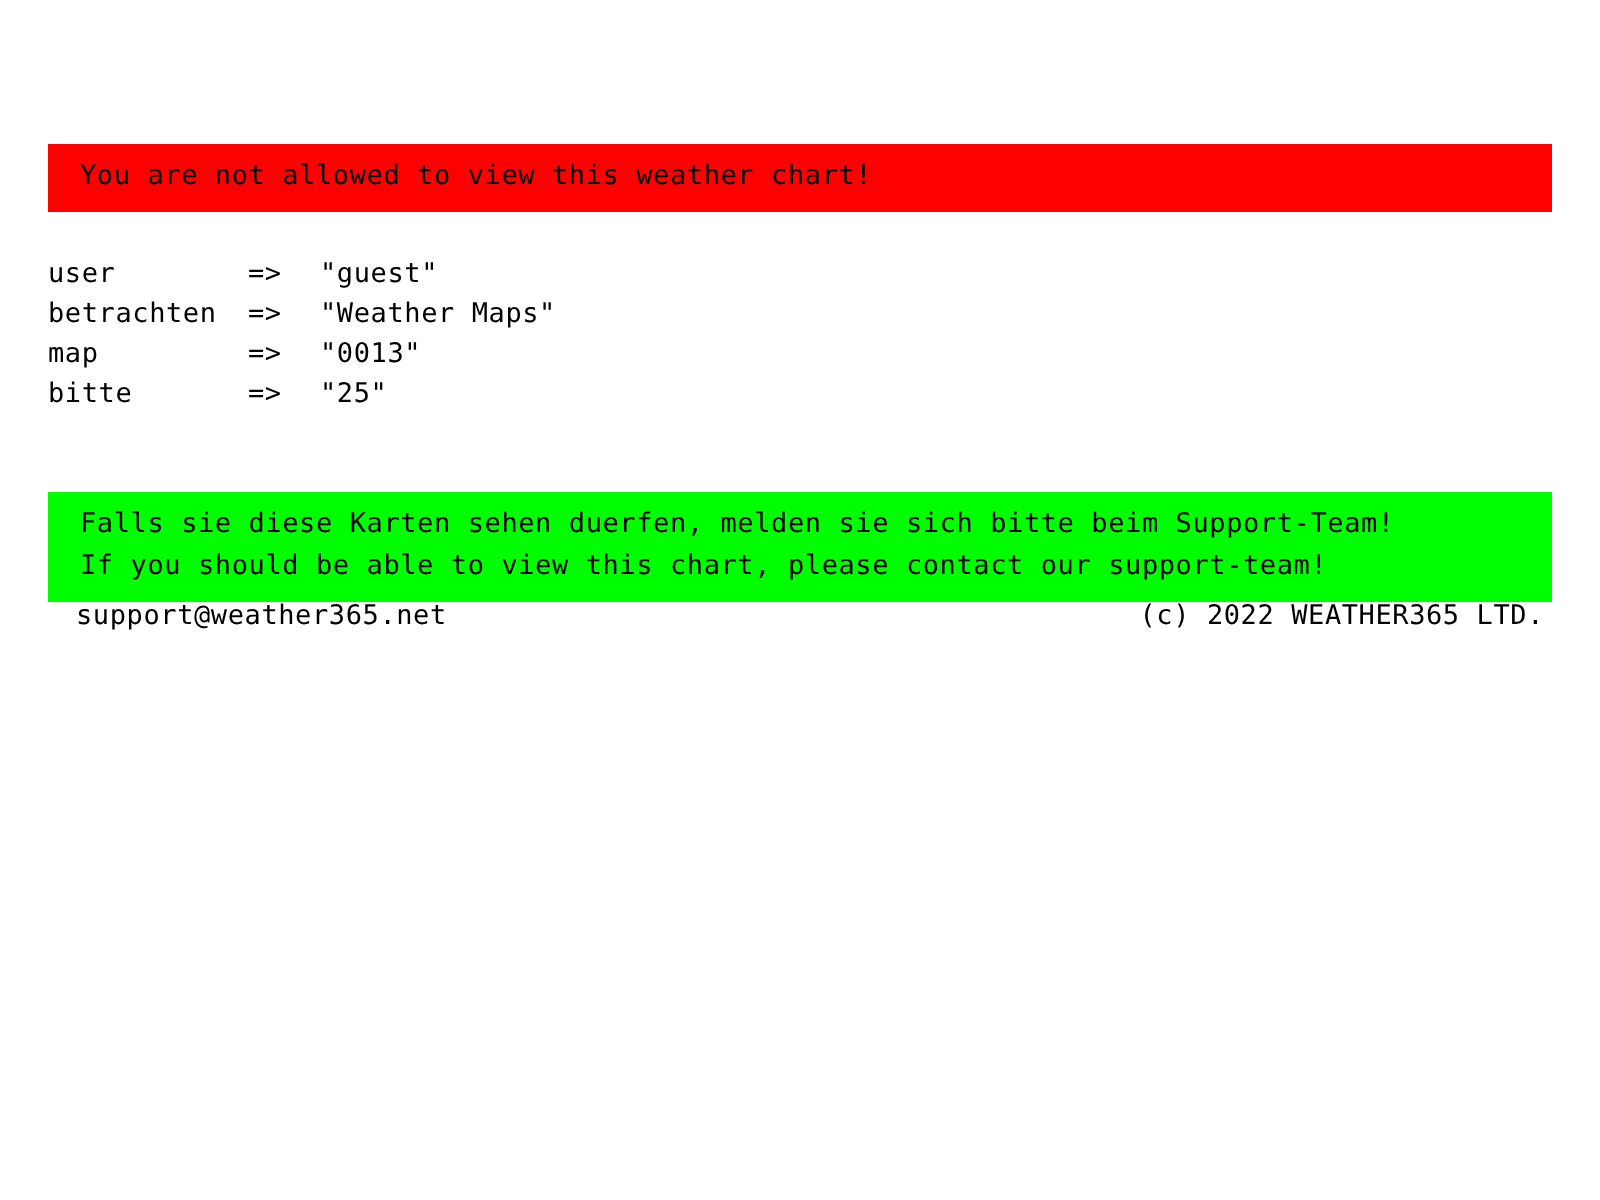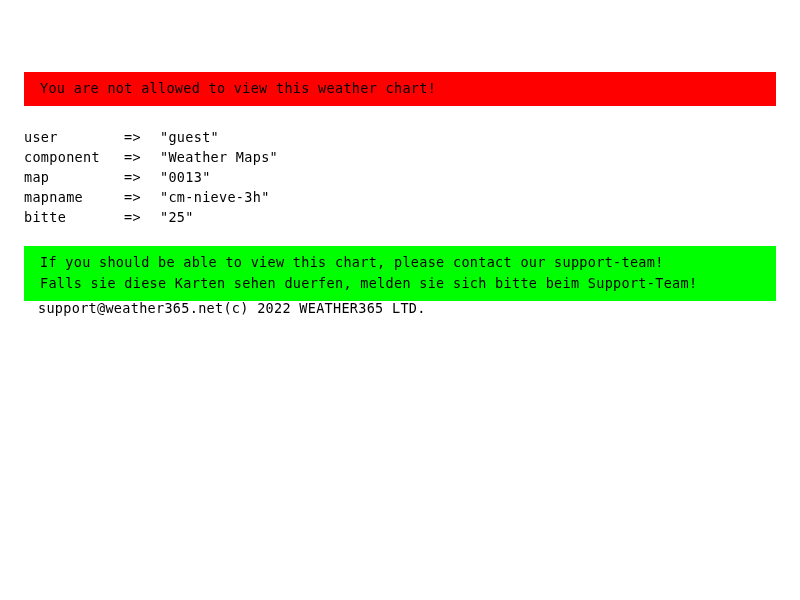--- a/index.html
+++ b/index.html
@@ -59,20 +59,21 @@
   }
   .params td.arrow {
     width: 36px;
   }
   .footer {
     position: absolute;
     top: 250px;
     left: 38px;
     width: 734px;
     display: flex;
+    justify-content: space-between;
     align-items: baseline;
     line-height: 20px;
     letter-spacing: 0.3px;
     white-space: pre;
   }
   .footer a {
     color: #000000;
     text-decoration: none;
   }
 </style>
@@ -86,45 +87,40 @@
   </div>
 
   <table class="params">
     <tbody>
       <tr>
         <td class="key">user</td>
         <td class="arrow">=&gt;</td>
         <td class="value">"guest"</td>
       </tr>
       <tr>
-        <td class="key">component</td>
+        <td class="key">betrachten</td>
         <td class="arrow">=&gt;</td>
         <td class="value">"Weather Maps"</td>
       </tr>
       <tr>
         <td class="key">map</td>
         <td class="arrow">=&gt;</td>
         <td class="value">"0013"</td>
-      </tr>
-      <tr>
-        <td class="key">mapname</td>
-        <td class="arrow">=&gt;</td>
-        <td class="value">"cm-nieve-3h"</td>
       </tr>
       <tr>
         <td class="key">bitte</td>
         <td class="arrow">=&gt;</td>
         <td class="value">"25"</td>
       </tr>
     </tbody>
   </table>
 
   <div class="banner banner-ok">
+    <div class="banner-line">Falls sie diese Karten sehen duerfen, melden sie sich bitte beim Support-Team!</div>
     <div class="banner-line">If you should be able to view this chart, please contact our support-team!</div>
-    <div class="banner-line">Falls sie diese Karten sehen duerfen, melden sie sich bitte beim Support-Team!</div>
   </div>
 
   <div class="footer">
     <a class="support-email" href="#">support@weather365.net</a>
     <span class="copyright">(c) 2022 WEATHER365 LTD.</span>
   </div>
 
 </div>
 
 </body></html>

